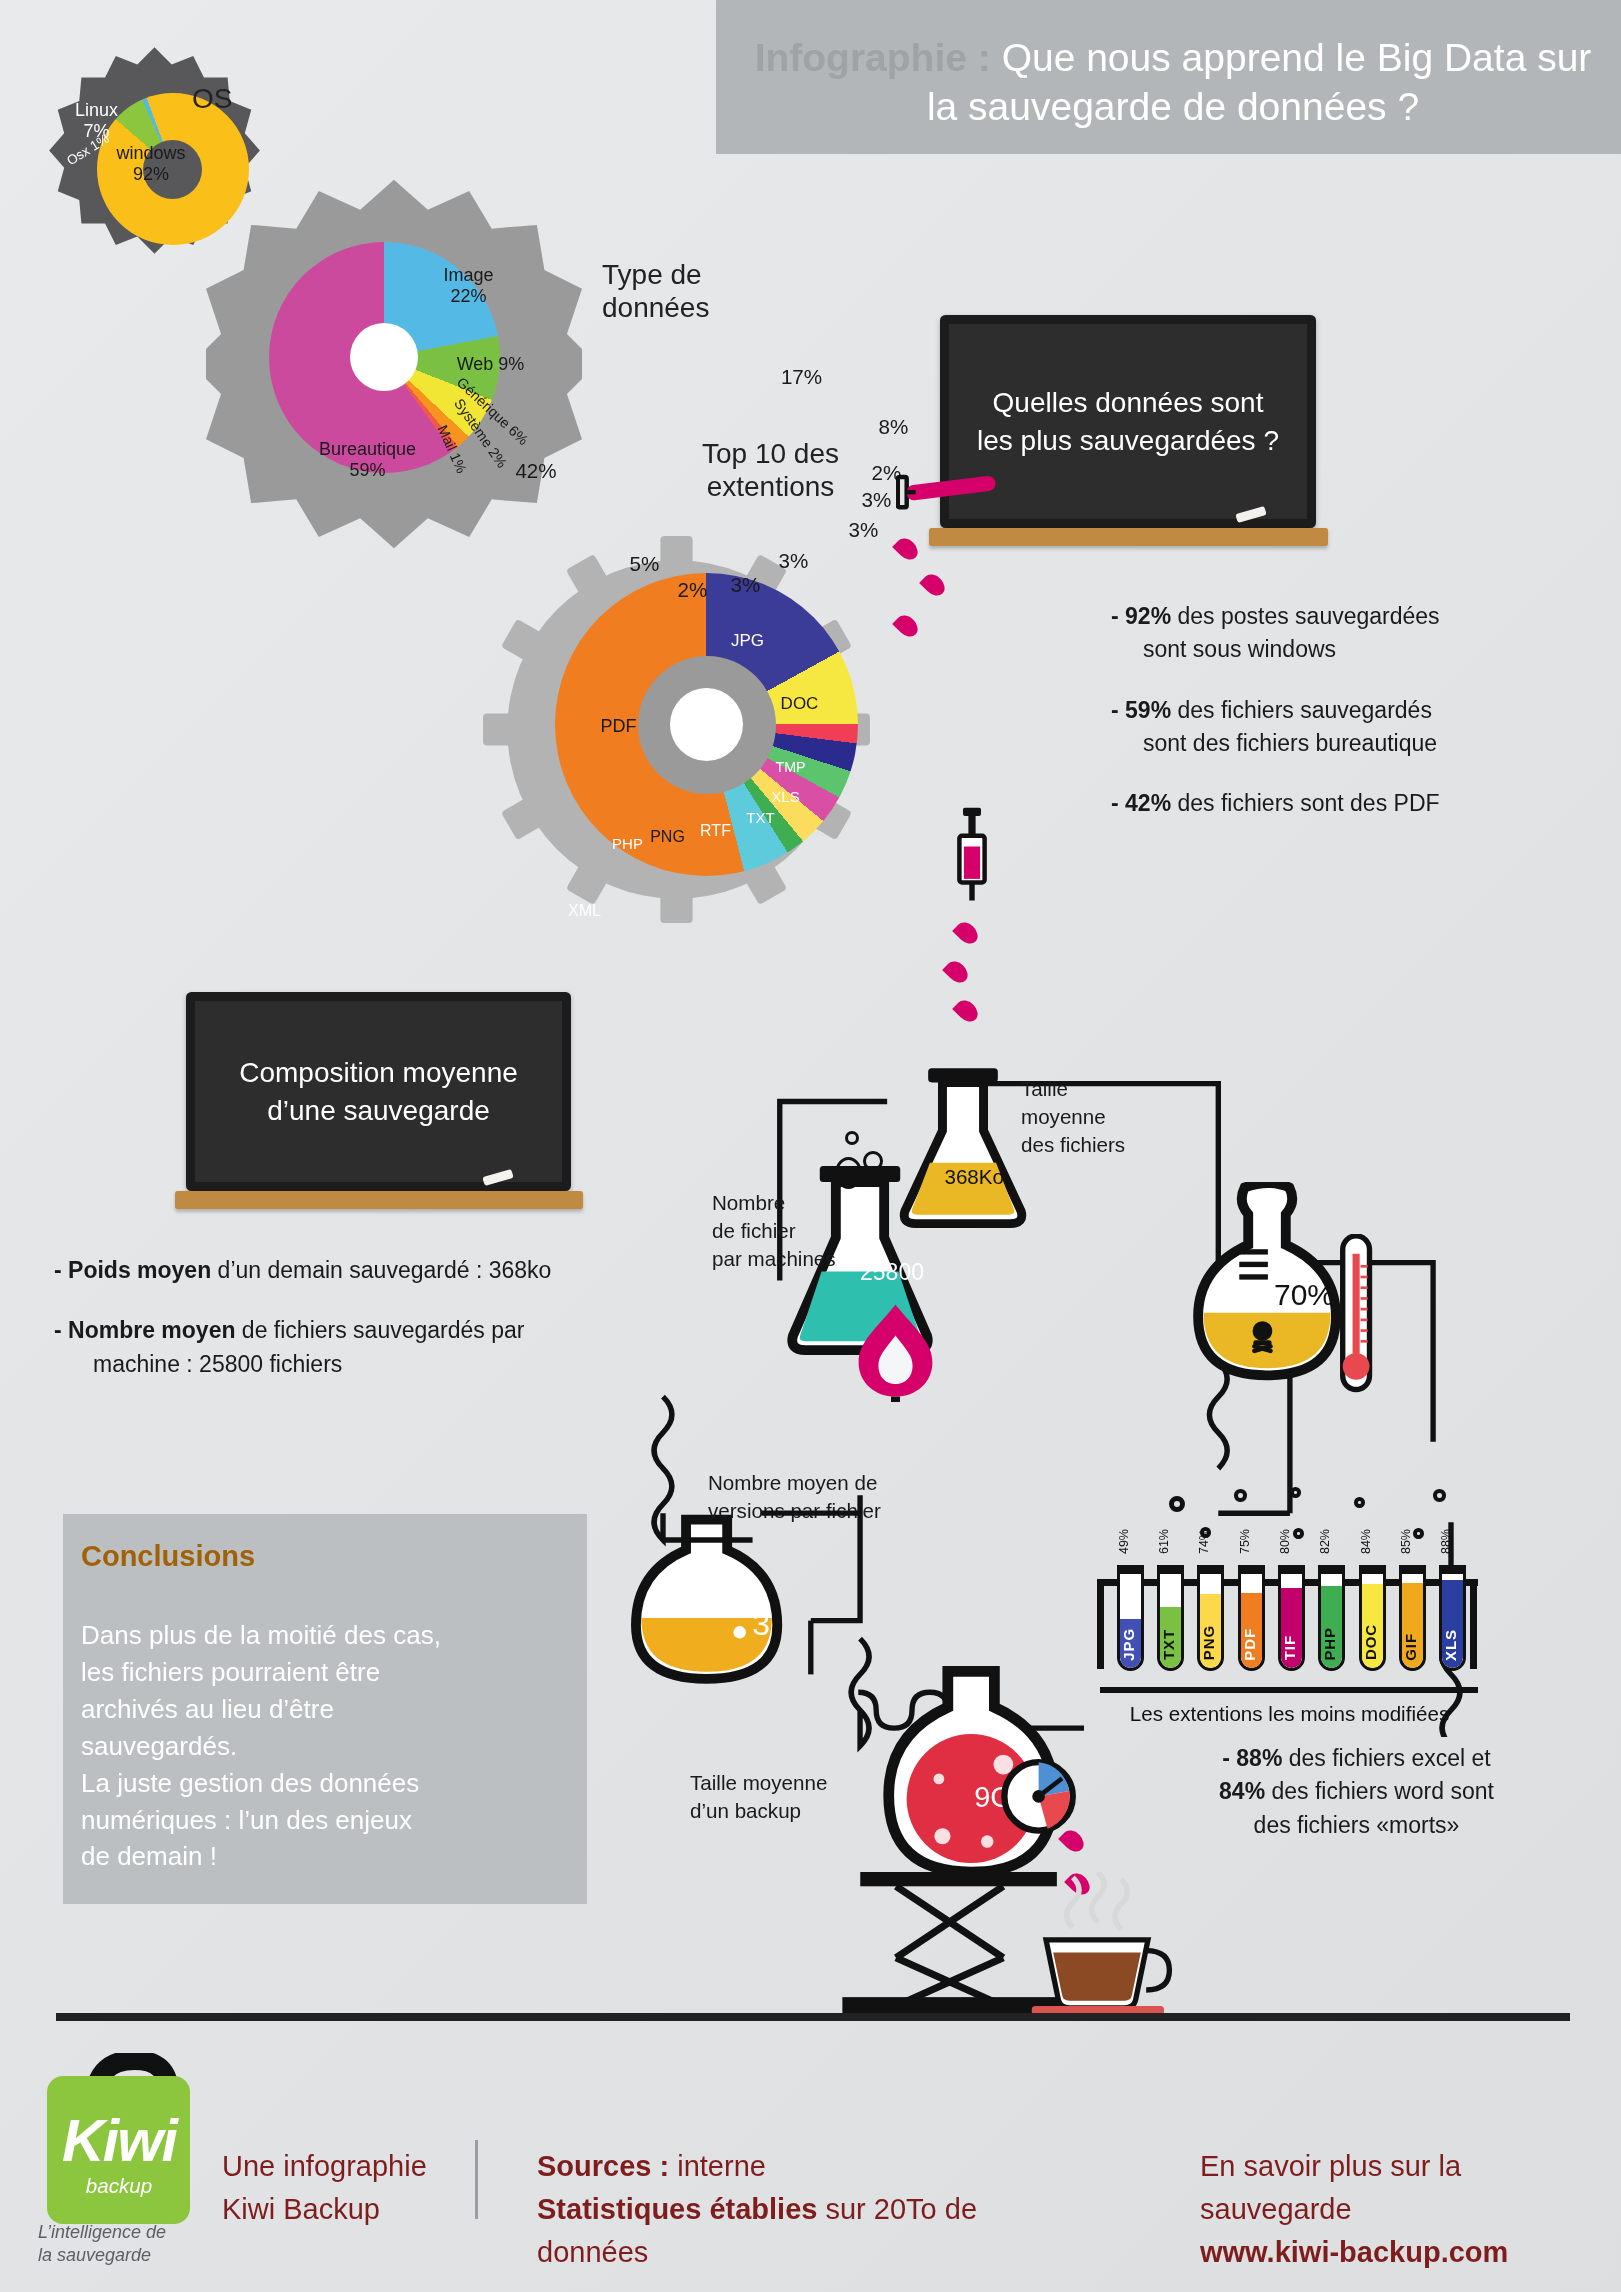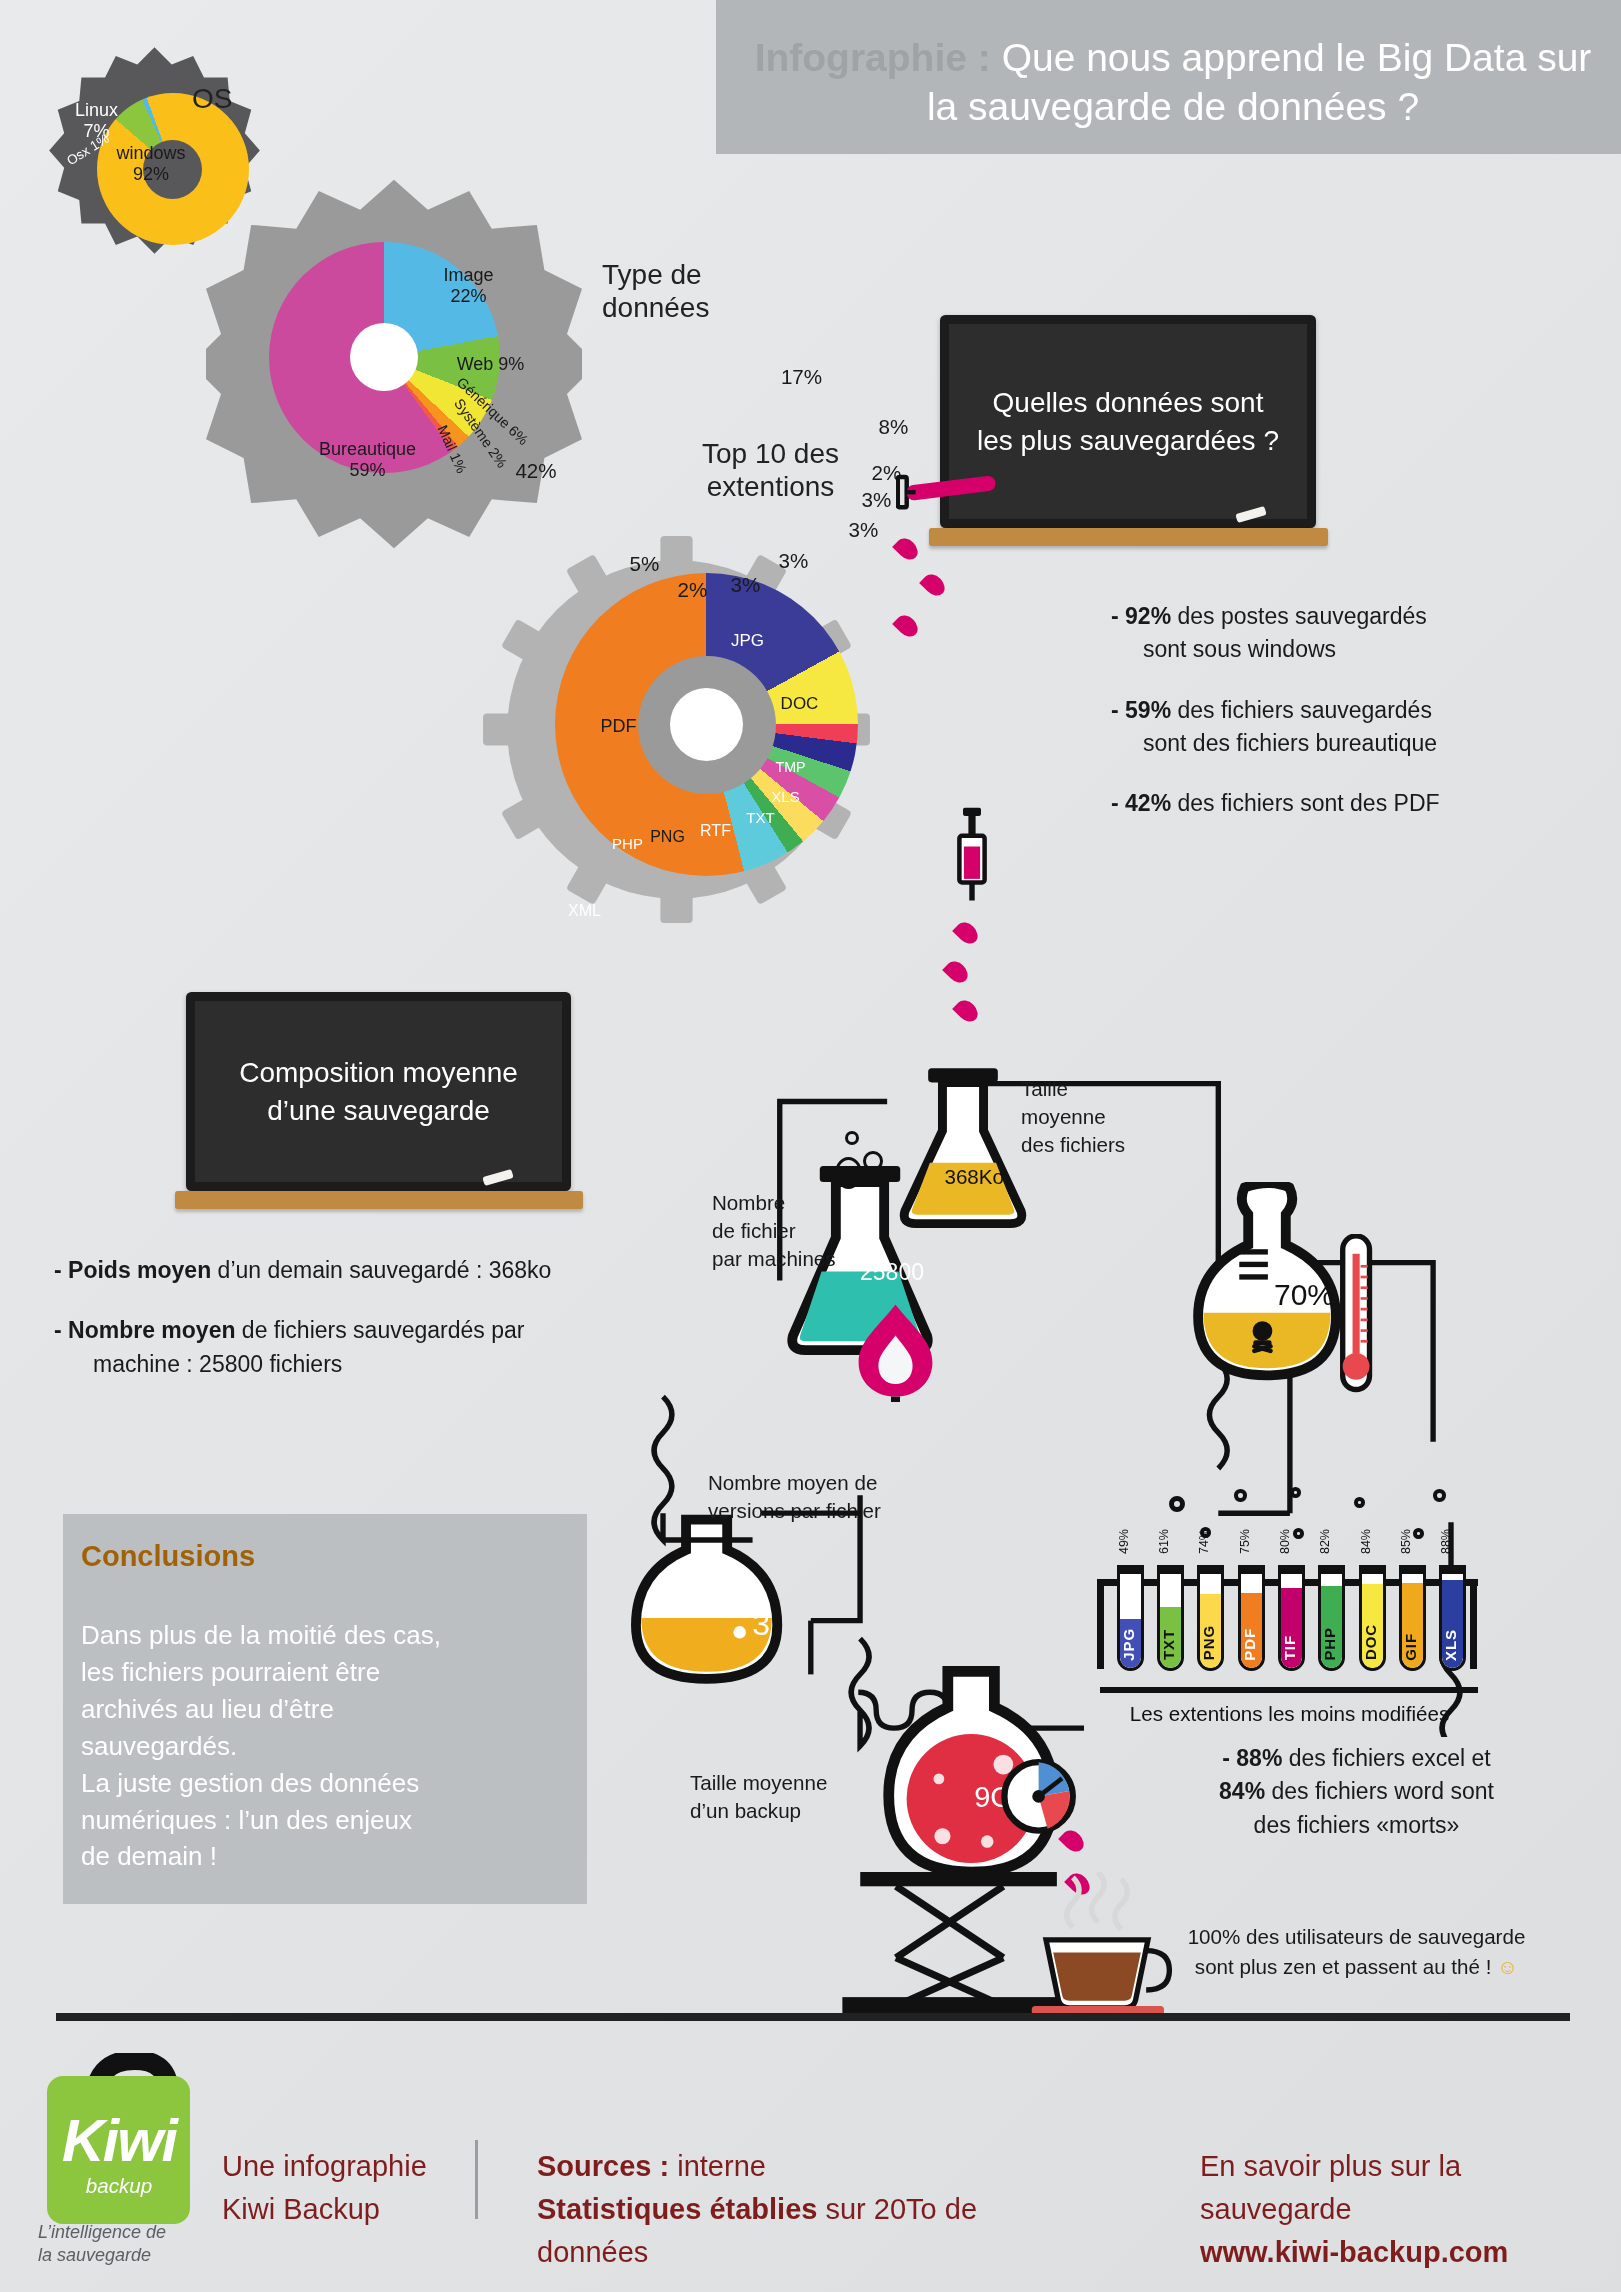--- a/index.html
+++ b/index.html
@@ -229,21 +229,21 @@
   <svg class="abs" style="left:896px; top:466px;" width="116" height="63" viewBox="0 0 130 70">
     <rect x="2" y="12" width="10" height="34" rx="2" fill="none" stroke="#111" stroke-width="5"></rect>
     <rect x="12" y="22" width="100" height="17" rx="8" fill="#d6006b" transform="rotate(-7 12 30)"></rect>
     <line x1="10" y1="29" x2="22" y2="29" stroke="#111" stroke-width="5"></line>
   </svg>
   <div class="drop" style="left:898px; top:537px;"></div>
   <div class="drop" style="left:925px; top:573px;"></div>
   <div class="drop" style="left:898px; top:614px;"></div>
 
   <ul class="bullets" style="left:1111px; top:600px; width:466px;">
-    <li><b>- 92%</b><span> des postes sauvegardés</span><br><span style="padding-left:16px;">sont sous windows</span></li>
+    <li><b>- 92%</b><span> des postes sauvegardées</span><br><span style="padding-left:16px;">sont sous windows</span></li>
     <li><b>- 59%</b><span> des fichiers sauvegardés</span><br><span style="padding-left:16px;">sont des fichiers bureautique</span></li>
     <li><b>- 42%</b><span> des fichiers sont des PDF</span></li>
   </ul>
 
   <svg class="abs" style="left:945px; top:806px;" width="54" height="99" viewBox="0 0 60 110">
     <rect x="20" y="2" width="20" height="9" rx="2" fill="#111"></rect>
     <rect x="26" y="11" width="8" height="22" fill="#111"></rect>
     <rect x="16" y="33" width="28" height="52" rx="3" fill="#fff" stroke="#111" stroke-width="5"></rect>
     <rect x="21" y="45" width="18" height="36" fill="#d6006b"></rect>
     <rect x="27" y="85" width="6" height="20" fill="#111"></rect>
@@ -389,21 +389,20 @@
       <path d="M68 6 q 14 14 0 28 q -14 14 0 28"></path>
       <path d="M96 0 q 14 14 0 28 q -14 14 0 28"></path>
       <path d="M122 8 q 14 14 0 28 q -14 14 0 28"></path>
     </g>
     <path d="M38 76 L52 144 Q54 152 64 152 L126 152 Q136 152 138 144 L152 76 Z" fill="#fff" stroke="#111" stroke-width="6"></path>
     <path d="M46 90 L56 138 Q57 144 64 144 L126 144 Q133 144 134 138 L144 90 Z" fill="#8b4a24"></path>
     <path d="M150 88 q 26 0 26 22 q 0 22 -26 22" fill="none" stroke="#111" stroke-width="6"></path>
     <rect x="22" y="150" width="148" height="10" rx="4" fill="#d9534f"></rect>
   </svg>
 
-  <div class="note" style="left:1146px; top:1922px; width:421px; text-align:center; font-size:20.6px;">100% des utilisateurs de sauvegarde<br>sont plus zen et passent au thé !  <span style="color:#f0b323;">☺</span></div>
 
   <div class="bubble" style="left:1169px; top:1496px; width:16px; height:16px; border-width:5.4px;"></div>
   <div class="bubble" style="left:1234px; top:1489px; width:12.5px; height:12.5px; border-width:4.5px;"></div>
   <div class="bubble" style="left:1290px; top:1487px; width:10.7px; height:10.7px; border-width:4.5px;"></div>
   <div class="bubble" style="left:1354px; top:1497px; width:10.7px; height:10.7px; border-width:4.5px;"></div>
   <div class="bubble" style="left:1433px; top:1489px; width:12.5px; height:12.5px; border-width:4.5px;"></div>
   <div class="bubble" style="left:1200px; top:1527px; width:10.7px; height:10.7px; border-width:4.5px;"></div>
   <div class="bubble" style="left:1293px; top:1528px; width:10.7px; height:10.7px; border-width:4.5px;"></div>
   <div class="bubble" style="left:1413px; top:1528px; width:10.7px; height:10.7px; border-width:4.5px;"></div>
 

